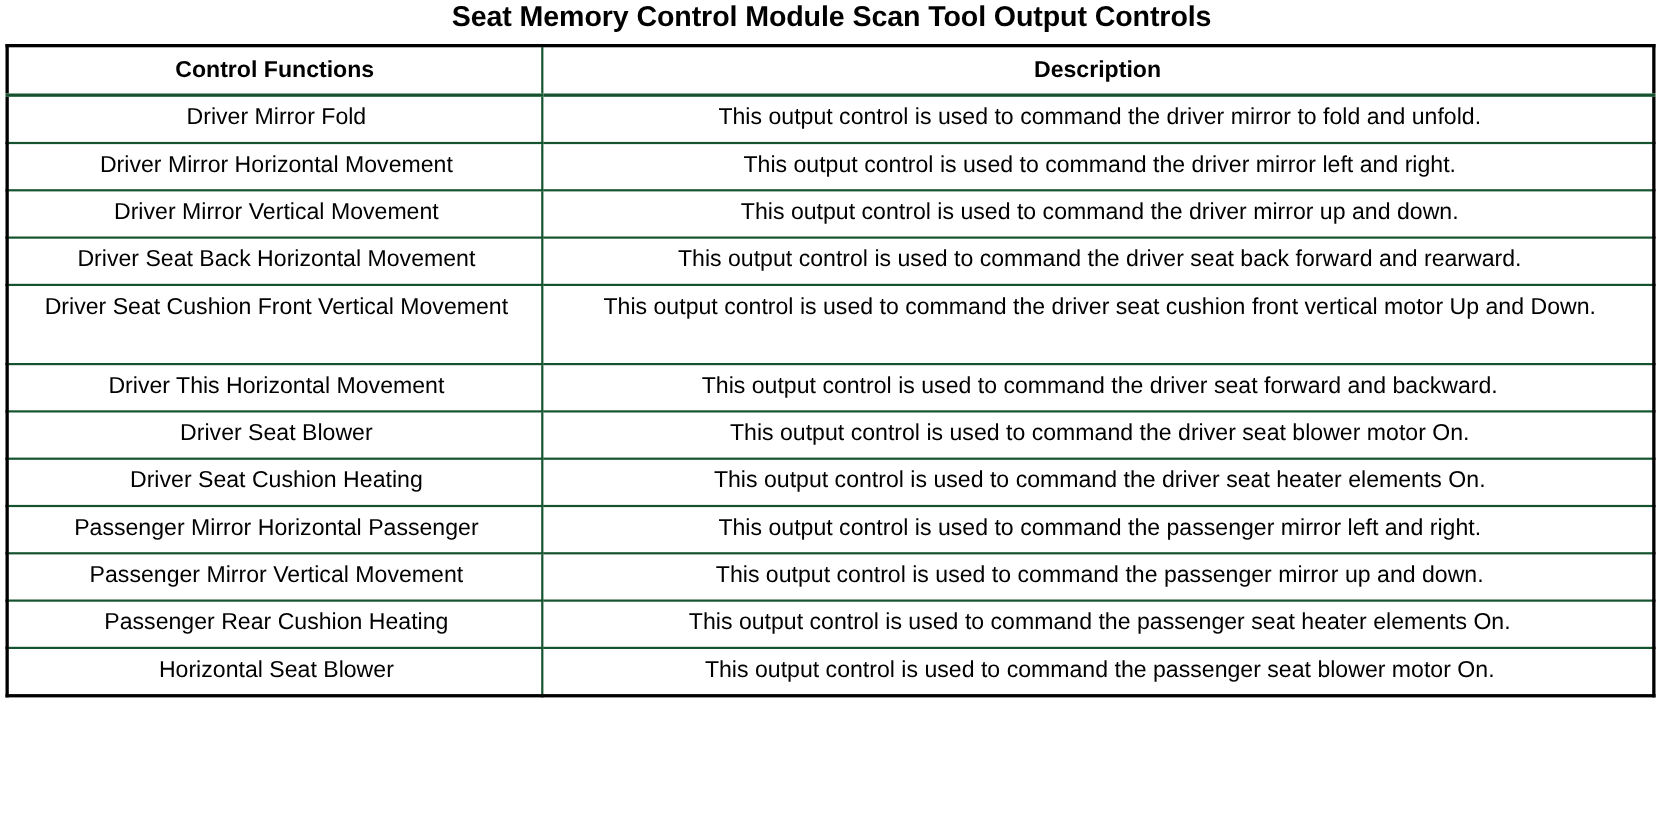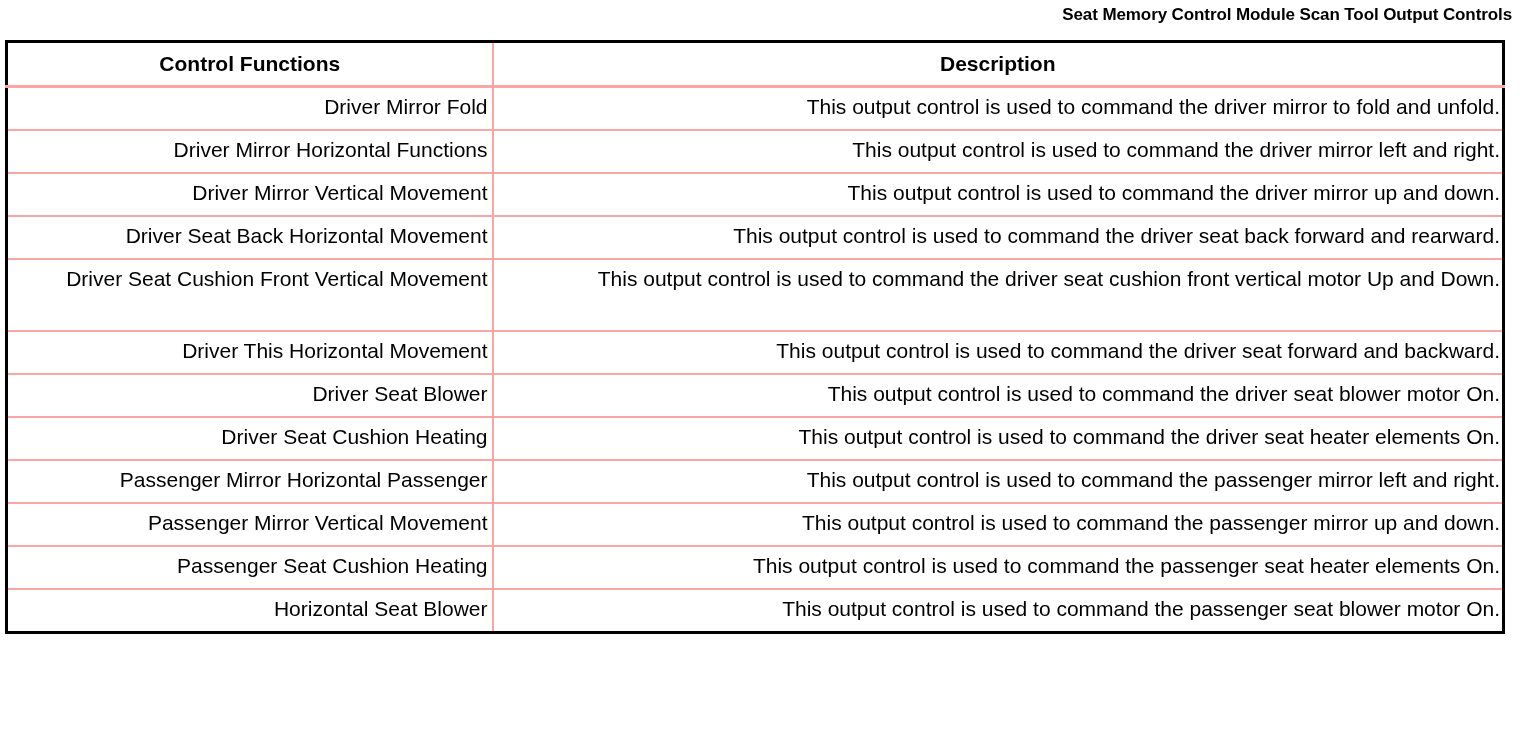--- a/index.html
+++ b/index.html
@@ -20,22 +20,22 @@
     width: 1520px;
     height: 748px;
     box-sizing: border-box;
   }
 
   .doc-title {
     position: absolute;
     left: 0;
     top: 2px;
     width: 1512px;
-    text-align: right;
-    font-size: 17px;
+    text-align: center;
+    font-size: 26px;
     font-weight: bold;
     letter-spacing: -0.1px;
     line-height: 26px;
     color: #000000;
   }
 
   .table-wrap {
     position: absolute;
     left: 5px;
     top: 40px;
@@ -47,37 +47,37 @@
     table-layout: fixed;
     width: 1500px;
     border: 3px solid #000000;
   }
 
   table.controls col.c-func { width: 486px; }
   table.controls col.c-desc { width: 1011px; }
 
   table.controls th,
   table.controls td {
-    border: 2px solid #fca5a5;
+    border: 2px solid #14532d;
     vertical-align: top;
     padding: 0;
   }
 
   table.controls thead th {
     text-align: center;
     font-size: 21px;
     font-weight: bold;
     height: 42px;
     line-height: 42px;
     padding: 0 6px;
     border-bottom-width: 3px;
   }
 
   table.controls tbody td {
-    text-align: right;
+    text-align: center;
     font-size: 21px;
     font-weight: normal;
     line-height: 28px;
     padding: 5px 4px 5px 7px;
     white-space: normal;
     word-break: normal;
     overflow-wrap: break-word;
   }
 
   table.controls tbody td.desc {
@@ -108,21 +108,21 @@
           <th>Control Functions</th>
           <th>Description</th>
         </tr>
       </thead>
       <tbody id="controls-body">
           <tr class="r1">
             <td class="func">Driver Mirror Fold</td>
             <td class="desc">This output control is used to command the driver mirror to fold and unfold.</td>
           </tr>
           <tr class="r1">
-            <td class="func">Driver Mirror Horizontal Functions</td>
+            <td class="func">Driver Mirror Horizontal Movement</td>
             <td class="desc">This output control is used to command the driver mirror left and right.</td>
           </tr>
           <tr class="r1">
             <td class="func">Driver Mirror Vertical Movement</td>
             <td class="desc">This output control is used to command the driver mirror up and down.</td>
           </tr>
           <tr class="r1">
             <td class="func">Driver Seat Back Horizontal Movement</td>
             <td class="desc">This output control is used to command the driver seat back forward and rearward.</td>
           </tr>
@@ -144,21 +144,21 @@
           </tr>
           <tr class="r1">
             <td class="func">Passenger Mirror Horizontal Passenger</td>
             <td class="desc">This output control is used to command the passenger mirror left and right.</td>
           </tr>
           <tr class="r1">
             <td class="func">Passenger Mirror Vertical Movement</td>
             <td class="desc">This output control is used to command the passenger mirror up and down.</td>
           </tr>
           <tr class="r1">
-            <td class="func">Passenger Seat Cushion Heating</td>
+            <td class="func">Passenger Rear Cushion Heating</td>
             <td class="desc">This output control is used to command the passenger seat heater elements On.</td>
           </tr>
           <tr class="r1">
             <td class="func">Horizontal Seat Blower</td>
             <td class="desc">This output control is used to command the passenger seat blower motor On.</td>
           </tr>
         </tbody>
     </table>
   </div>
 

